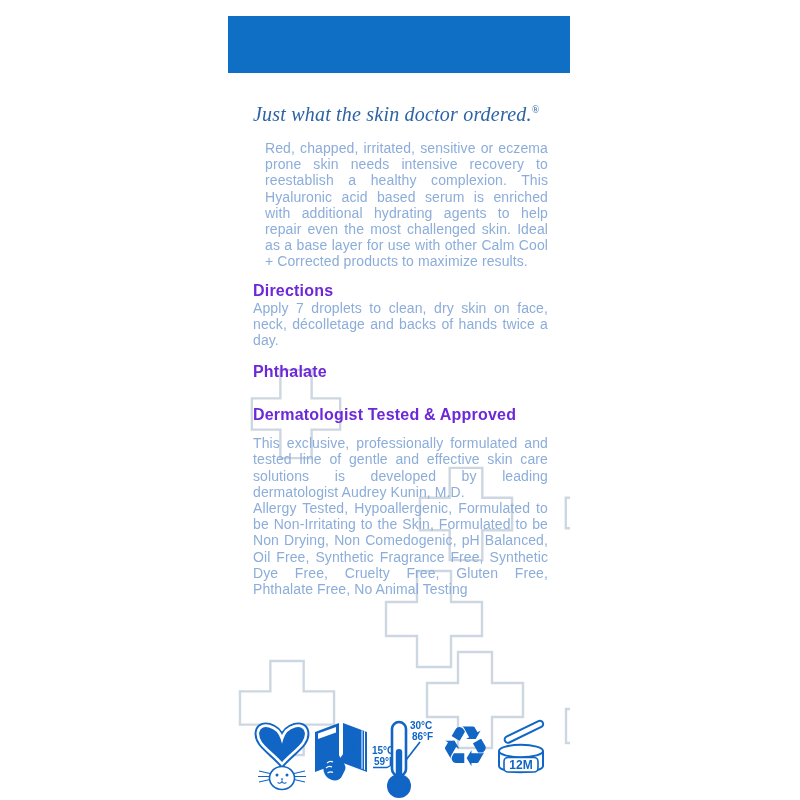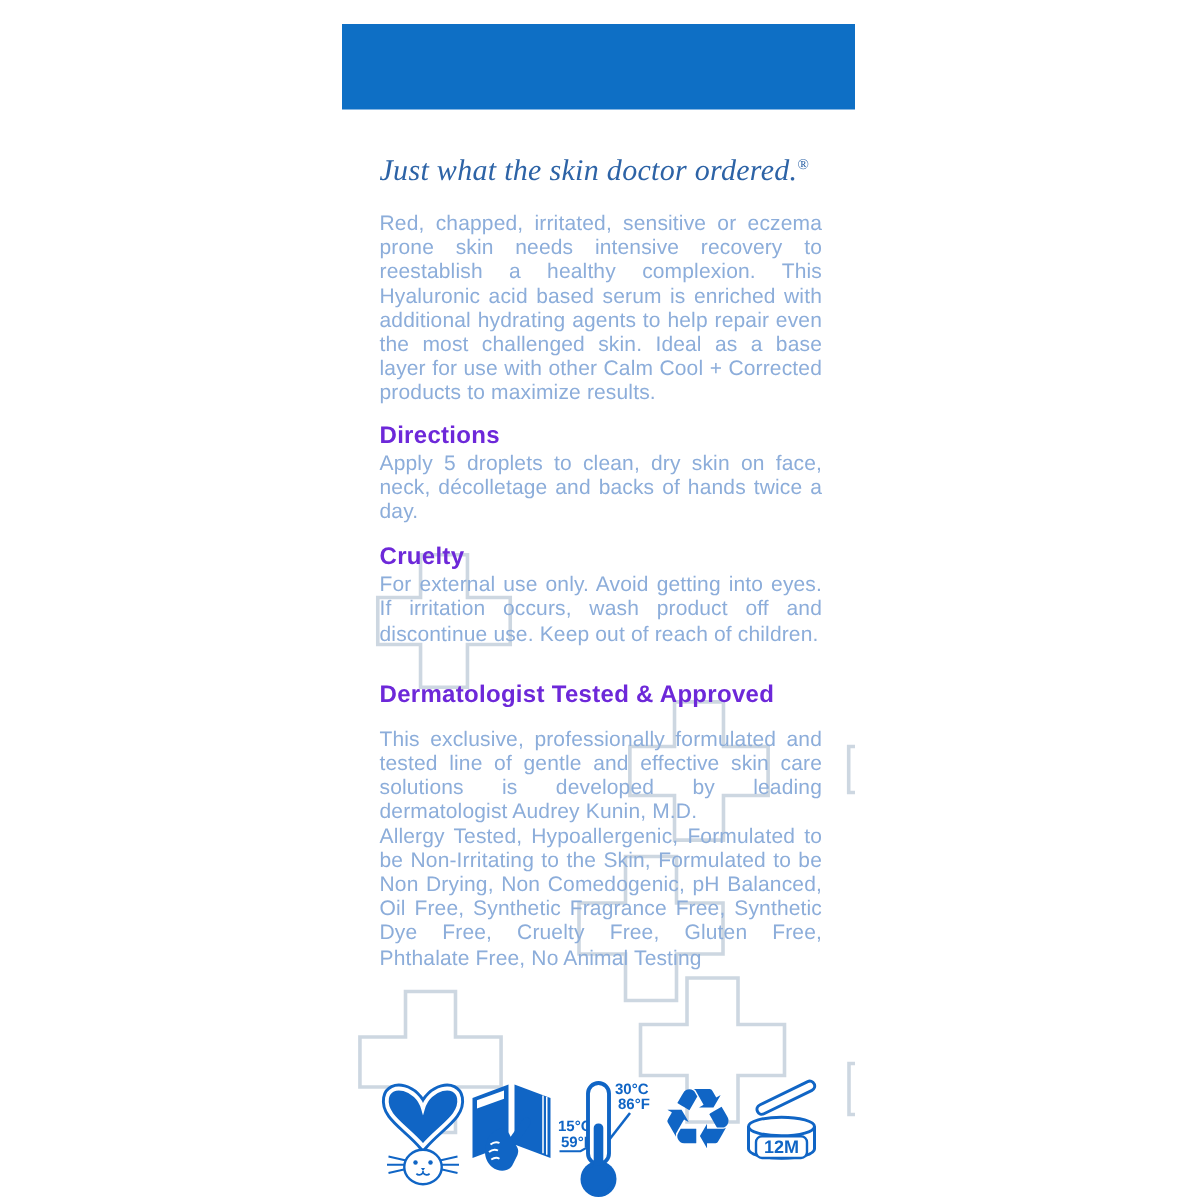--- a/index.html
+++ b/index.html
@@ -7,21 +7,21 @@
           font-family:"Liberation Sans",sans-serif;}
   .label{position:absolute;left:228px;top:16px;width:342px;height:800px;background:#ffffff;overflow:hidden;}
   .header-bar{position:absolute;left:0;top:0;width:342px;height:57px;background:#0e6fc5;z-index:1;}
   .watermark{position:absolute;z-index:0;}
   .watermark svg{display:block;}
   .content{position:absolute;left:0;top:57px;width:342px;z-index:2;padding:0 22px 0 25px;box-sizing:border-box;}
   .tagline{margin:30px 0 0 0;font-family:"Liberation Serif",serif;font-style:italic;
            font-size:20px;color:#2d63a6;letter-spacing:0.2px;}
   .tagline sup{font-size:10px;font-style:normal;}
   p.body{margin:0;font-size:14px;line-height:16.2px;color:#8cadda;text-align:justify;letter-spacing:0.1px;}
-  p.intro{margin-top:14px;}
+  p.intro{margin-top:14px;margin-left:12px;}
   h3.sec{margin:0;font-size:16px;line-height:18px;color:#6d28d9;letter-spacing:0.2px;font-weight:bold;}
   h3.m-directions{margin-top:12px;}
   h3.m-warnings{margin-top:15px;}
   h3.m-derm{margin-top:25px;}
   p.closing{margin-top:11px;}
   .icons-row{position:absolute;left:25px;right:22px;top:702px;height:82px;z-index:2;
              display:flex;align-items:flex-start;justify-content:space-between;}
   .icons-row svg{display:block;}
   .recycle-glyph{font-family:"DejaVu Sans",sans-serif;font-size:56px;line-height:58px;color:#1065c5;
                  width:56px;text-align:center;margin-bottom:3px;}
@@ -73,24 +73,23 @@
     <div class="header-bar"></div>
 
     <div class="content">
       <div class="tagline">
         <span>Just what the skin doctor ordered.</span><sup>®</sup>
       </div>
 
       <p class="body intro">Red, chapped, irritated, sensitive or eczema prone skin needs intensive recovery to reestablish a healthy complexion. This Hyaluronic acid based serum is enriched with additional hydrating agents to help repair even the most challenged skin. Ideal as a base layer for use with other Calm Cool + Corrected products to maximize results.</p>
 
       <h3 class="sec m-directions">Directions</h3>
-      <p class="body">Apply 5 droplets to clean, dry skin on face, neck, décolletage and backs of hands twice a day.</p>
+      <p class="body">Apply 7 droplets to clean, dry skin on face, neck, décolletage and backs of hands twice a day.</p>
 
-      <h3 class="sec m-warnings">Cruelty</h3>
-      <p class="body">For external use only. Avoid getting into eyes. If irritation occurs, wash product off and discontinue use. Keep out of reach of children.</p>
+      <h3 class="sec m-warnings">Phthalate</h3>
 
       <h3 class="sec m-derm">Dermatologist Tested &amp; Approved</h3>
       <p class="body closing">This exclusive, professionally formulated and tested line of gentle and effective skin care solutions is developed by leading dermatologist Audrey Kunin, M.D.</p>
 
       <p class="body">Allergy Tested, Hypoallergenic, Formulated to be Non-Irritating to the Skin, Formulated to be Non Drying, Non Comedogenic, pH Balanced, Oil Free, Synthetic Fragrance Free, Synthetic Dye Free, Cruelty Free, Gluten Free, Phthalate Free, No Animal Testing</p>
     </div>
 
     <div class="icons-row">
 
       <span>

